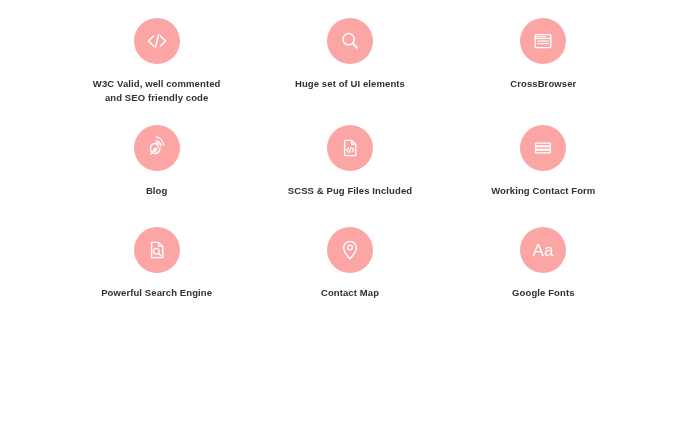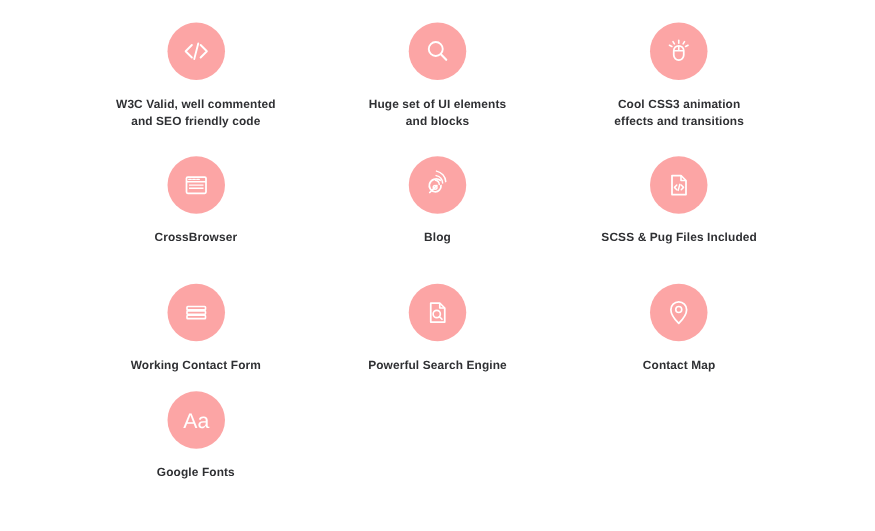--- a/index.html
+++ b/index.html
@@ -84,42 +84,23 @@
 
     <div class="feature-cell">
       <span class="icon-circle">
         <svg width="26" height="26" viewBox="0 0 26 26" aria-hidden="true">
           <circle cx="11.6" cy="11.2" r="5.6" fill="none" stroke="#ffffff" stroke-width="1.5"></circle>
           <line x1="15.7" y1="15.4" x2="20" y2="19.8" stroke="#ffffff" stroke-width="1.7" stroke-linecap="round"></line>
         </svg>
       </span>
       <div class="feature-label">
         <span class="lbl-line">Huge set of UI elements</span>
-        <span class="lbl-line">and blocks</span>
-      </div>
-    </div>
-
-    <div class="feature-cell">
-      <span class="icon-circle">
-        <svg width="26" height="26" viewBox="0 0 26 26" aria-hidden="true">
-          <rect x="9" y="8.6" width="8" height="11.4" rx="4" fill="none" stroke="#ffffff" stroke-width="1.4"></rect>
-          <line x1="13" y1="8.8" x2="13" y2="12.6" stroke="#ffffff" stroke-width="1.3"></line>
-          <line x1="9.2" y1="12.6" x2="16.8" y2="12.6" stroke="#ffffff" stroke-width="1.3"></line>
-          <line x1="13" y1="4.3" x2="13" y2="6.6" stroke="#ffffff" stroke-width="1.3" stroke-linecap="round"></line>
-          <line x1="8.4" y1="5.3" x2="9.5" y2="7.1" stroke="#ffffff" stroke-width="1.3" stroke-linecap="round"></line>
-          <line x1="17.6" y1="5.3" x2="16.5" y2="7.1" stroke="#ffffff" stroke-width="1.3" stroke-linecap="round"></line>
-          <line x1="5.6" y1="8.2" x2="7.5" y2="9.2" stroke="#ffffff" stroke-width="1.3" stroke-linecap="round"></line>
-          <line x1="20.4" y1="8.2" x2="18.5" y2="9.2" stroke="#ffffff" stroke-width="1.3" stroke-linecap="round"></line>
-        </svg>
-      </span>
-      <div class="feature-label">
-        <span class="lbl-line">Cool CSS3 animation</span>
-        <span class="lbl-line">effects and transitions</span>
-      </div>
-    </div>
+      </div>
+    </div>
+
 
     <div class="feature-cell">
       <span class="icon-circle">
         <svg width="26" height="26" viewBox="0 0 26 26" aria-hidden="true">
           <rect x="5.2" y="6.6" width="15.6" height="13" rx="1" fill="none" stroke="#ffffff" stroke-width="1.4"></rect>
           <line x1="5.2" y1="10.4" x2="20.8" y2="10.4" stroke="#ffffff" stroke-width="1.3"></line>
           <line x1="7" y1="8.5" x2="9" y2="8.5" stroke="#ffffff" stroke-width="1.1" stroke-linecap="round"></line>
           <line x1="10.2" y1="8.5" x2="12.2" y2="8.5" stroke="#ffffff" stroke-width="1.1" stroke-linecap="round"></line>
           <line x1="13.4" y1="8.5" x2="15.4" y2="8.5" stroke="#ffffff" stroke-width="1.1" stroke-linecap="round"></line>
           <line x1="7.2" y1="13.1" x2="18.8" y2="13.1" stroke="#ffffff" stroke-width="1.1"></line>

